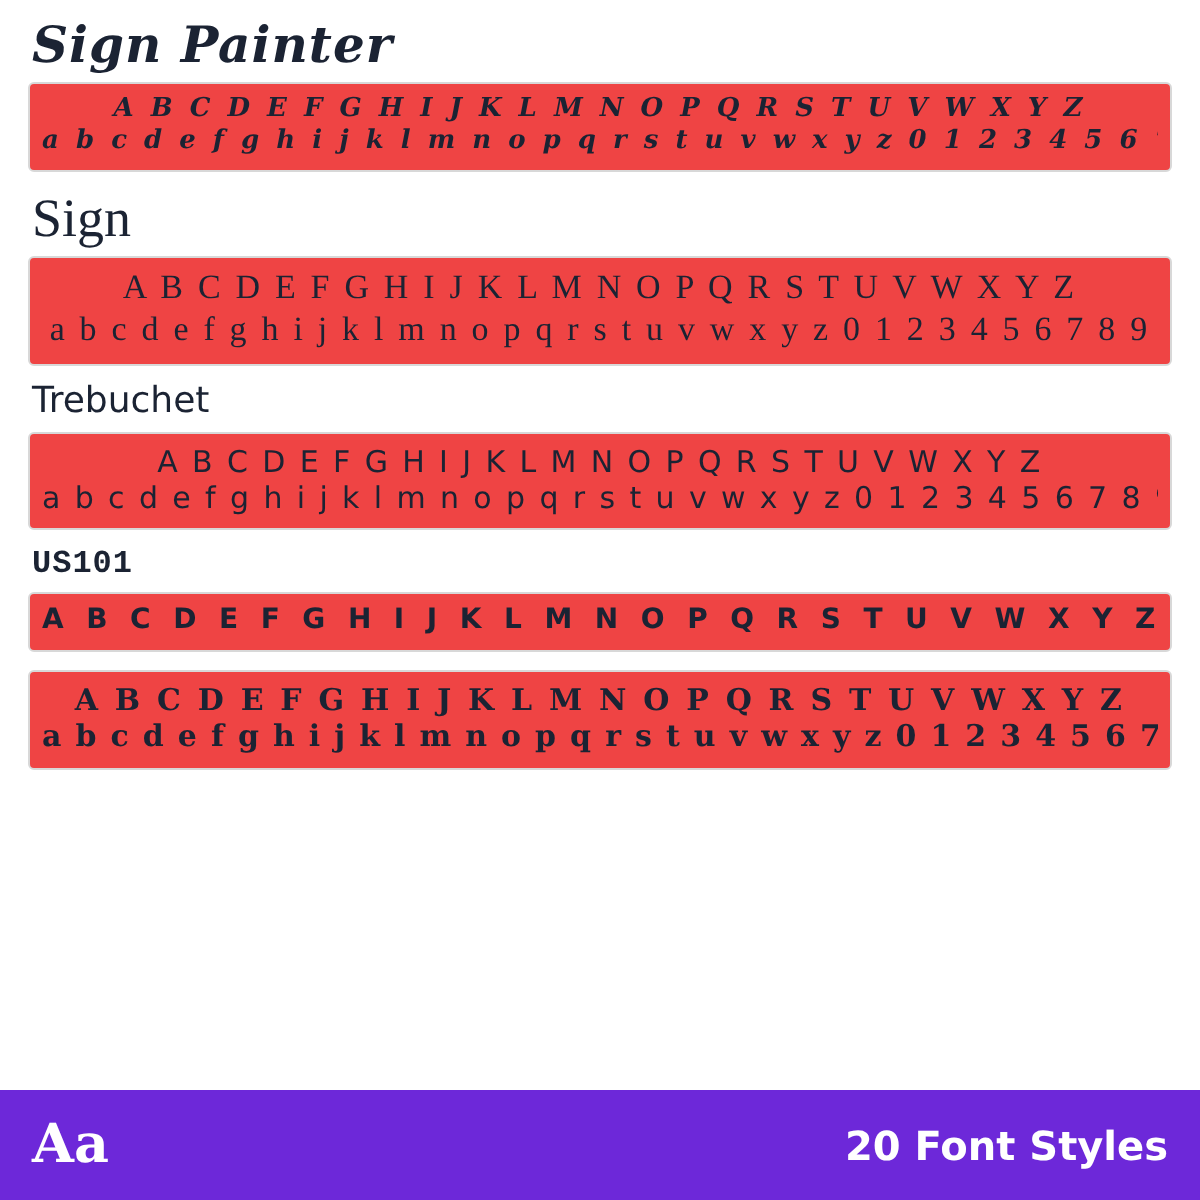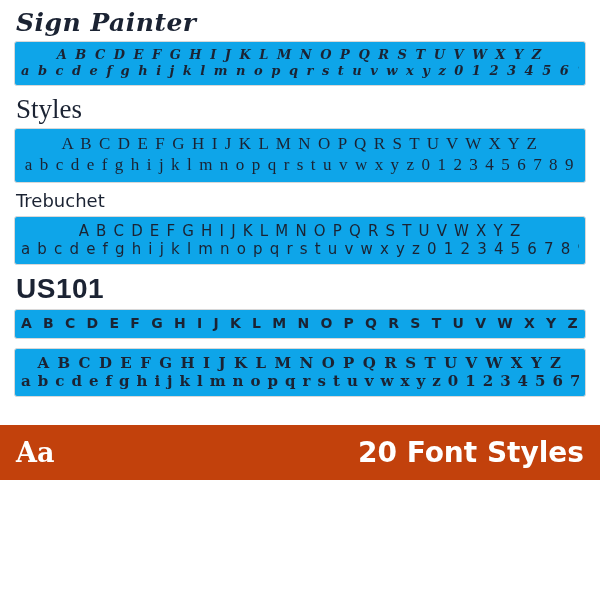--- a/index.html
+++ b/index.html
@@ -9,21 +9,21 @@
   body {
     width: 600px;
     height: 600px;
     background: #ffffff;
     font-family: "Liberation Sans", sans-serif;
     overflow: hidden;
   }
   .page {
     position: relative;
     width: 600px;
-    height: 480px;
+    height: 600px;
     box-sizing: border-box;
     background: #ffffff;
     padding-left: 42px;
   }
   .samples {
     position: absolute;
     left: 0;
     top: 0;
     width: 600px;
     height: 545px;
@@ -33,21 +33,21 @@
   .font-block {
     margin-bottom: 9px;
   }
   .font-name {
     color: #1b2333;
     line-height: 1.05;
     margin: 0 0 5px 2px;
     white-space: nowrap;
   }
   .specimen-box {
-    background: #0ea5e9;
+    background: #ef4444;
     border: 1px solid #d8d8d8;
     border-radius: 3px;
     padding: 5px 6px 6px 6px;
     box-sizing: border-box;
     width: 572px;
     overflow: hidden;
   }
   .specimen-line {
     color: #1b2333;
     white-space: nowrap;
@@ -94,23 +94,23 @@
   }
   .block-trebuchet .specimen-line {
     font-family: "DejaVu Sans", sans-serif;
     letter-spacing: 1.2px;
   }
   .block-trebuchet .line-upper { font-size: 15px; }
   .block-trebuchet .line-lower { font-size: 15px; }
 
   
   .block-us101 .font-name {
-    font-family: Liberation Sans, sans-serif;
-    font-weight: bold;
-    font-size: 28px;
+    font-family: Liberation Mono, monospace;
+    font-weight: bold;
+    font-size: 16px;
     letter-spacing: 0.5px;
   }
   .block-us101 .specimen-line {
     font-family: "DejaVu Sans", sans-serif;
     font-weight: bold;
   }
   .block-us101 .line-upper { font-size: 14px; letter-spacing: 3.2px; }
   .block-us101 .line-lower { font-size: 14px; letter-spacing: 0.6px; }
 
   
@@ -127,58 +127,58 @@
   .block-western .line-upper { font-size: 15px; letter-spacing: 1.6px; }
   .block-western .line-lower { font-size: 15px; letter-spacing: 0.9px; }
 
   
   .footer {
     position: absolute;
     left: 0;
     bottom: 0;
     width: 600px;
     height: 55px;
-    background: #c2410c;
+    background: #6d28d9;
     color: #ffffff;
     display: flex;
     align-items: center;
     justify-content: space-between;
     padding: 0 16px;
     box-sizing: border-box;
   }
   .footer-left {
     font-family: "DejaVu Serif", serif;
     font-weight: bold;
     font-size: 27px;
     line-height: 1;
   }
   .footer-right {
     font-family: "DejaVu Sans", sans-serif;
     font-weight: bold;
-    font-size: 28px;
+    font-size: 20px;
     line-height: 1;
   }
 </style>
 </head>
 <body>
 
 <div class="page">
 
   <div class="samples">
 
     <div class="font-block block-signpainter">
       <div class="font-name">Sign Painter</div>
       <div class="specimen-box">
         <div class="specimen-line line-upper">A B C D E F G H I J K L M N O P Q R S T U V W X Y Z</div>
         <div class="specimen-line line-lower">a b c d e f g h i j k l m n o p q r s t u v w x y z 0 1 2 3 4 5 6 7 8 9</div>
       </div>
     </div>
 
     <div class="font-block block-times">
-      <div class="font-name">Styles</div>
+      <div class="font-name">Sign</div>
       <div class="specimen-box">
         <div class="specimen-line line-upper">A B C D E F G H I J K L M N O P Q R S T U V W X Y Z</div>
         <div class="specimen-line line-lower">a b c d e f g h i j k l m n o p q r s t u v w x y z 0 1 2 3 4 5 6 7 8 9</div>
       </div>
     </div>
 
     <div class="font-block block-trebuchet">
       <div class="font-name">Trebuchet</div>
       <div class="specimen-box">
         <div class="specimen-line line-upper">A B C D E F G H I J K L M N O P Q R S T U V W X Y Z</div>

